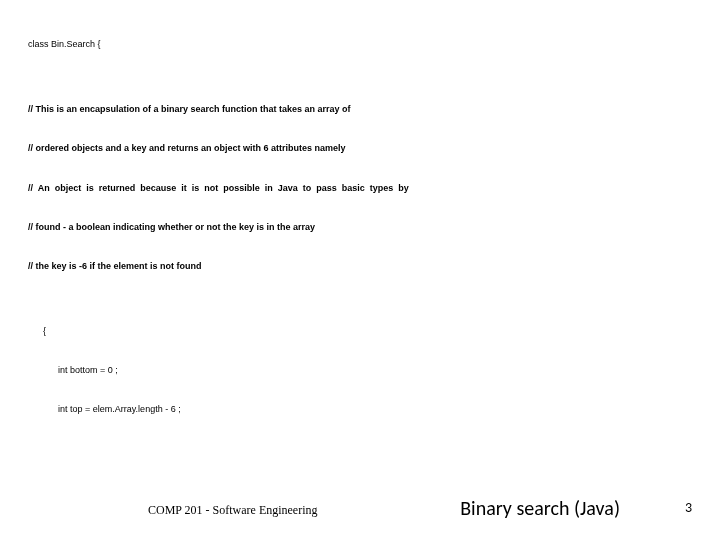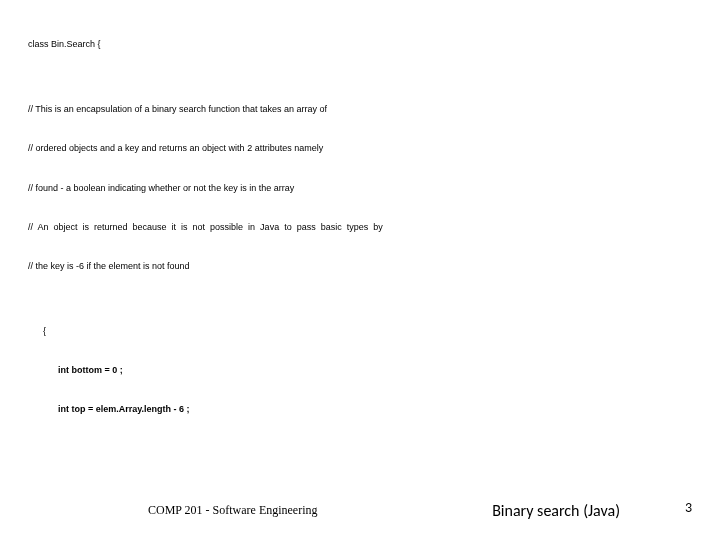--- a/index.html
+++ b/index.html
@@ -27,24 +27,24 @@
     line-height: 1.45;
     white-space: pre;
   }
   .code-block .ln {
     display: block;
   }
   .plain {
     font-weight: 400;
   }
   .bold {
-    font-weight: 700;
+    font-weight: 400;
   }
   .comment {
-    font-weight: 400;
+    font-weight: 700;
   }
   .footer {
     position: absolute;
     left: 0;
     right: 0;
     bottom: 22px;
     height: 28px;
     margin-top: 36px;
   }
   .footer-left {
@@ -53,44 +53,44 @@
     bottom: 0;
     font-family: "Times New Roman", Times, serif;
     font-size: 12px;
     color: #000;
   }
   .footer-title {
     position: absolute;
     right: 100px;
     bottom: -2px;
     font-family: Calibri, Arial, sans-serif;
-    font-size: 16px;
+    font-size: 20px;
     color: #000;
   }
   .footer-page {
     position: absolute;
     right: 28px;
     bottom: 2px;
     font-family: Calibri, Arial, sans-serif;
     font-size: 14px;
     color: #000;
   }
 </style>
 </head>
 <body>
 
 <div class="slide">
 
   <div class="code-block">
     <span class="ln plain">class Bin.Search {</span>
     <span class="ln plain"></span>
     <span class="ln comment">// This is an encapsulation of a binary search function that takes an array of</span>
-    <span class="ln comment">// ordered objects and a key and returns an object with 2 attributes namely</span>
+    <span class="ln comment">// ordered objects and a key and returns an object with 6 attributes namely</span>
+    <span class="ln comment">//  An  object  is  returned  because  it  is  not  possible  in  Java  to  pass  basic  types  by</span>
     <span class="ln comment">// found - a boolean indicating whether or not the key is in the array</span>
-    <span class="ln comment">//  An  object  is  returned  because  it  is  not  possible  in  Java  to  pass  basic  types  by</span>
     <span class="ln comment">// the key is -6 if the element is not found</span>
     <span class="ln plain"></span>
     <span class="ln plain">      {</span>
     <span class="ln bold">            int bottom = 0 ;</span>
     <span class="ln bold">            int top = elem.Array.length - 6 ;</span>
     
     
     
     
     

